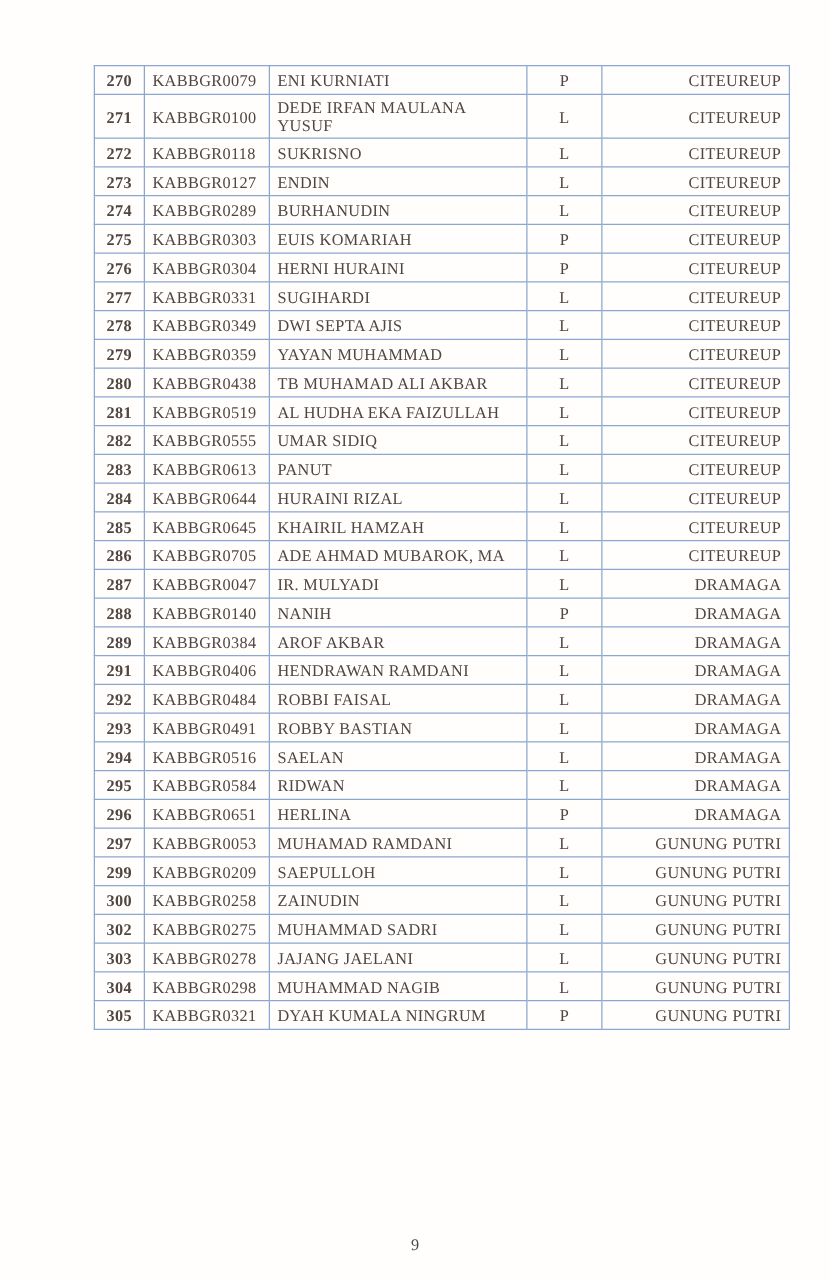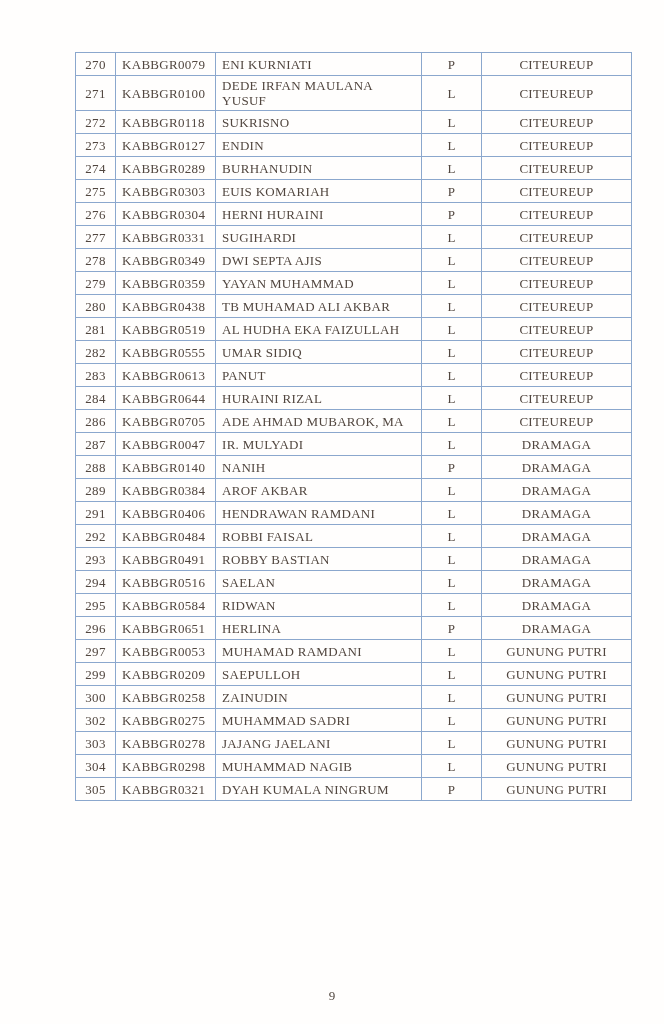--- a/index.html
+++ b/index.html
@@ -28,25 +28,25 @@
     letter-spacing: 0.3px;
   }
   table.member-table td {
     border: 1px solid #8ba7cd;
     height: 23px;
     vertical-align: middle;
     padding: 2px 6px;
     line-height: 15px;
     overflow: hidden;
   }
-  td.col-no       { width: 40px;  text-align: center; }
+  td.col-no       { width: 40px;  text-align: center; font-weight: bold; }
   td.col-code     { width: 100px; text-align: left; padding-left: 8px; }
   td.col-name     { width: 206px; text-align: left; padding-left: 8px; }
   td.col-gender   { width: 60px;  text-align: center; }
-  td.col-location { width: 150px; text-align: center; }
+  td.col-location { width: 150px; text-align: right; }
   .page-number {
     position: absolute;
     left: 0;
     right: 0;
     top: 988px;
     text-align: center;
     font-size: 13px;
     color: #51463f;
   }
 </style>
@@ -162,20 +162,27 @@
           <td class="col-location">CITEUREUP</td>
         </tr>
         <tr>
           <td class="col-no">284</td>
           <td class="col-code">KABBGR0644</td>
           <td class="col-name">HURAINI RIZAL</td>
           <td class="col-gender">L</td>
           <td class="col-location">CITEUREUP</td>
         </tr>
         <tr>
+          <td class="col-no">285</td>
+          <td class="col-code">KABBGR0645</td>
+          <td class="col-name">KHAIRIL HAMZAH</td>
+          <td class="col-gender">L</td>
+          <td class="col-location">CITEUREUP</td>
+        </tr>
+        <tr>
           <td class="col-no">286</td>
           <td class="col-code">KABBGR0705</td>
           <td class="col-name">ADE AHMAD MUBAROK, MA</td>
           <td class="col-gender">L</td>
           <td class="col-location">CITEUREUP</td>
         </tr>
         <tr>
           <td class="col-no">287</td>
           <td class="col-code">KABBGR0047</td>
           <td class="col-name">IR. MULYADI</td>

